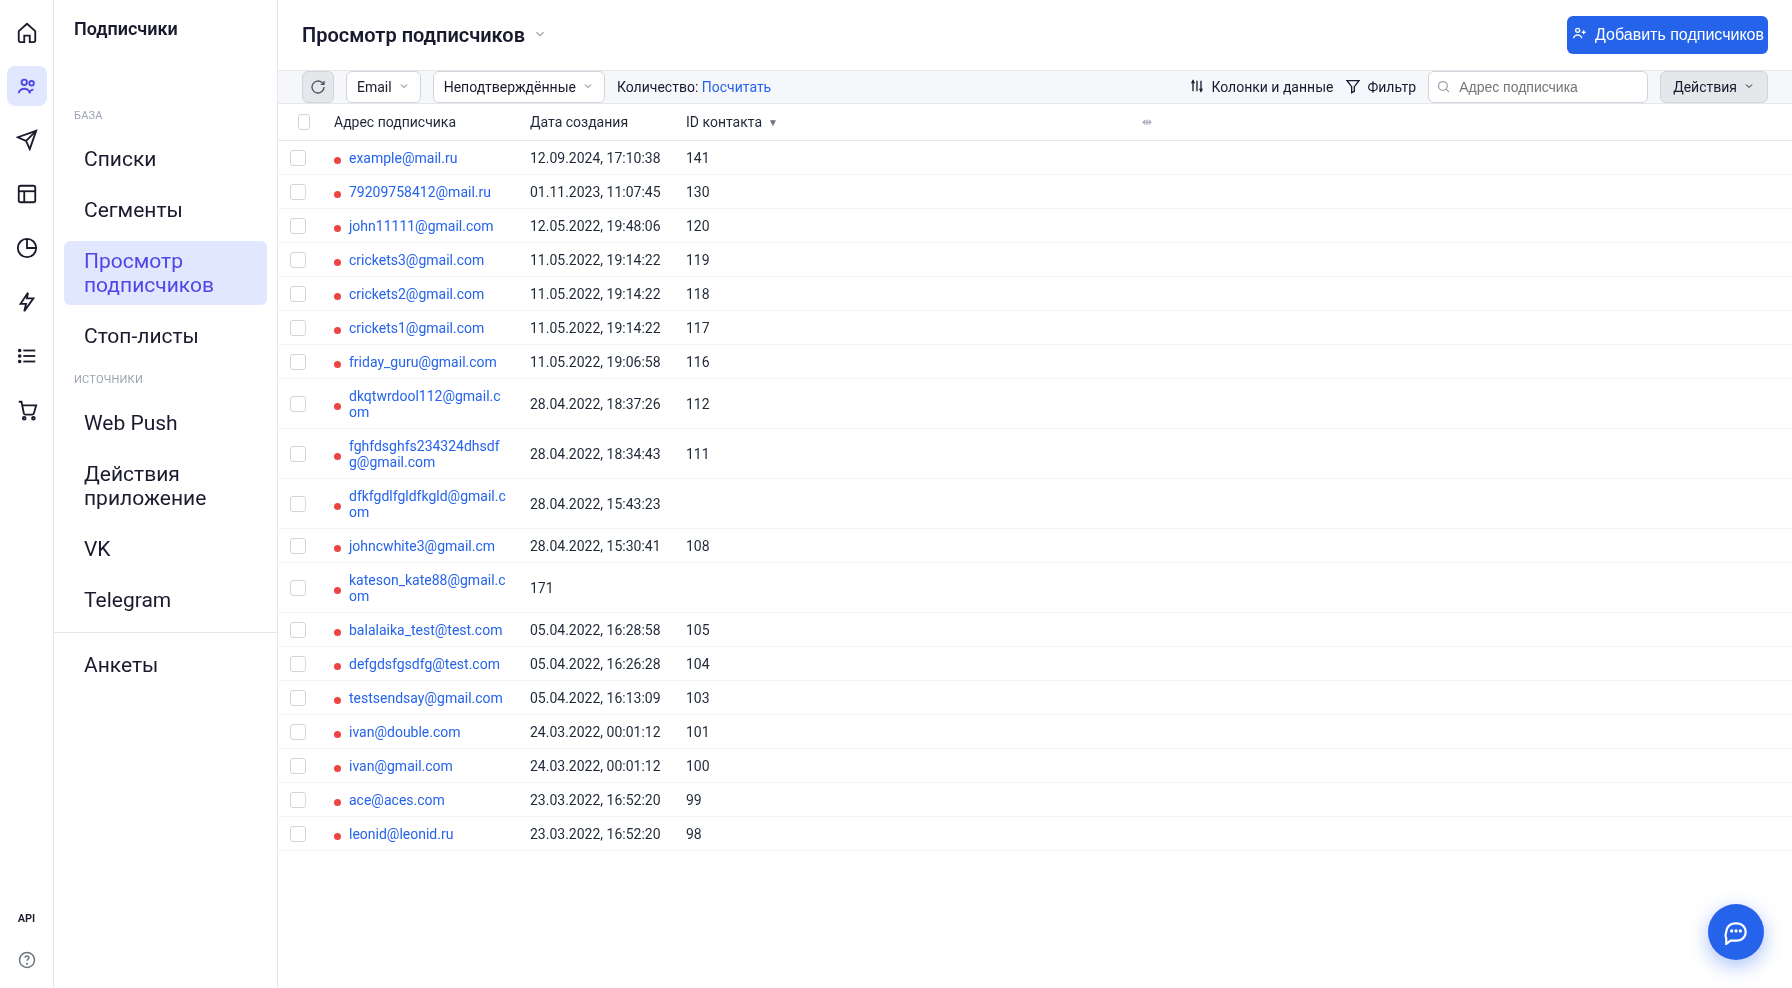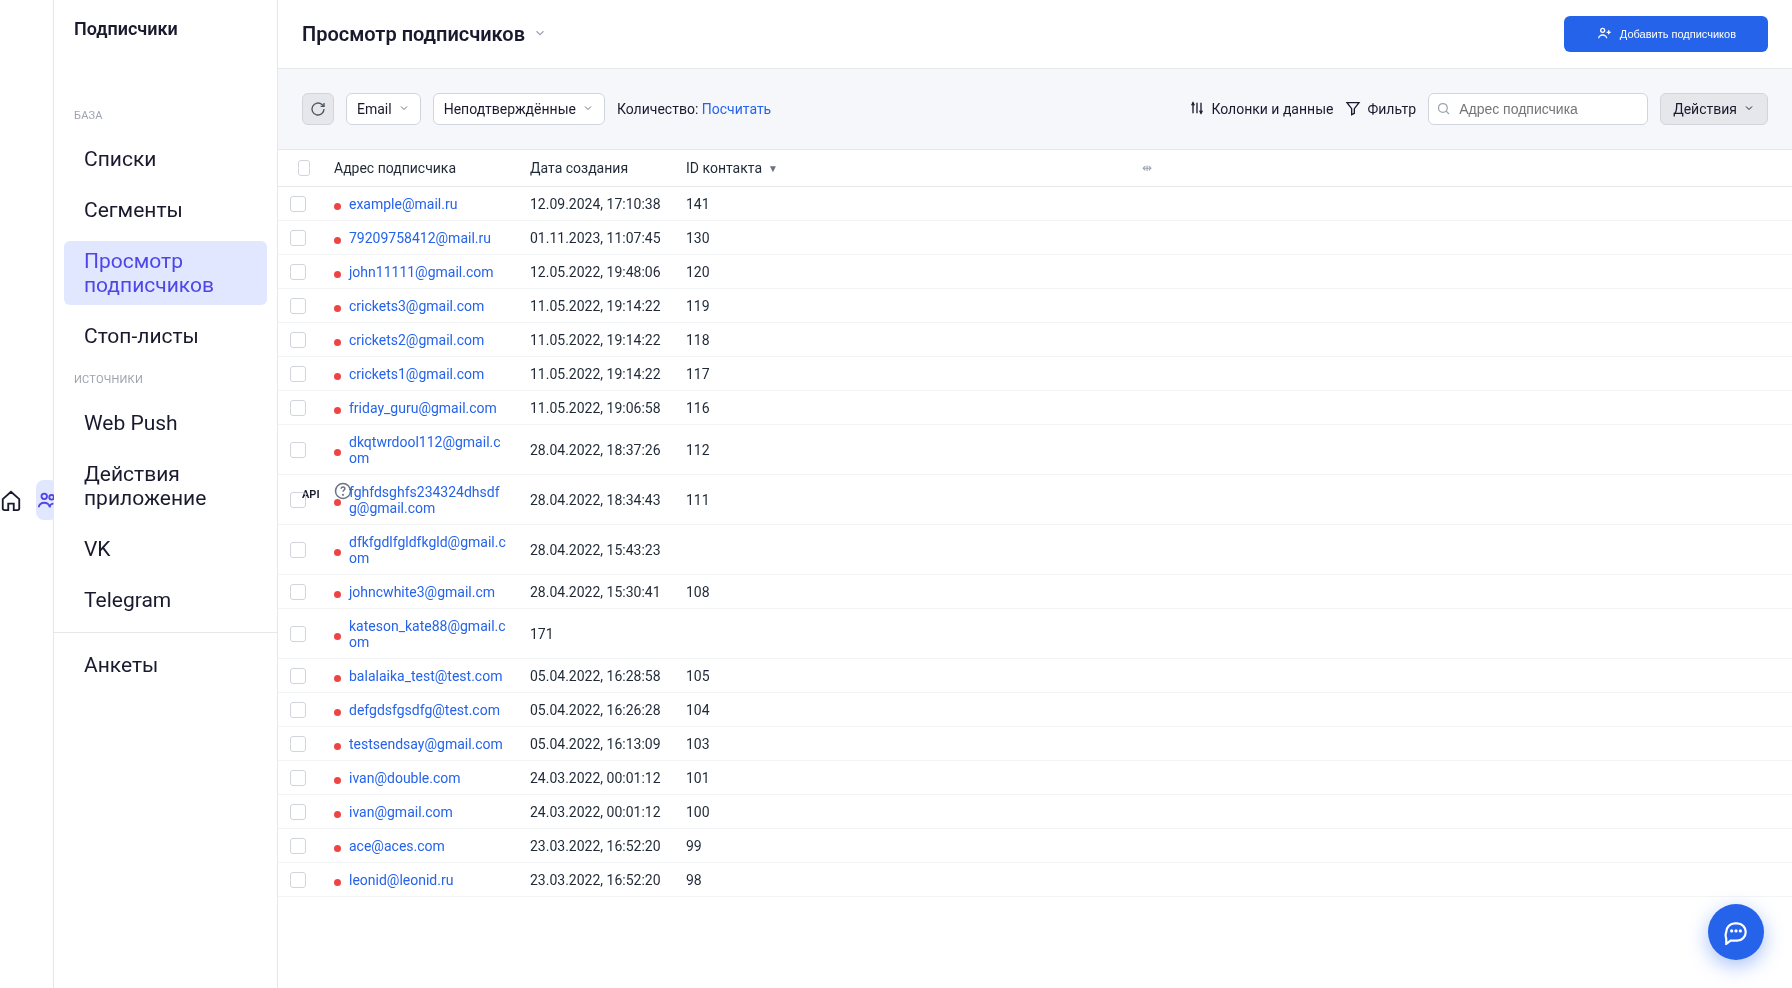--- a/index.html
+++ b/index.html
@@ -12,21 +12,21 @@
 }
 .app {
   display: flex;
   height: 100vh;
 }
 .ico-rail {
   width: 54px;
   background: #fff;
   border-right: 1px solid #e5e7eb;
   display: flex;
-  flex-direction: row;
+  flex-direction: column;
   align-items: center;
   padding-top: 12px;
   gap: 14px;
 }
 .ico-rail .ico-btn {
   width: 40px;
   height: 40px;
   display: flex;
   align-items: center;
   justify-content: center;
@@ -110,33 +110,33 @@
   font-size: 20px;
   font-weight: 600;
 }
 .header .chev { color: #9ca3af; }
 .header .spacer { flex: 1; }
 .btn-primary {
   background: #2563eb;
   color: #fff;
   border: none;
   border-radius: 6px;
-  padding: 9px 32px;
-  font-size: 11px;
+  padding: 9px 4px;
+  font-size: 16px;
   font-weight: 500;
   display: flex;
   align-items: center;
   gap: 8px;
   cursor: pointer;
 }
 
 .toolbar {
   display: flex;
   align-items: center;
-  padding: 24px 24px;
+  padding: 0 24px;
   gap: 12px;
   background: #f6f7fb;
   border-top: 1px solid #e5e7eb;
   border-bottom: 1px solid #e5e7eb;
 }
 .icon-btn {
   width: 32px;
   height: 32px;
   border: 1px solid #d1d5db;
   border-radius: 6px;

